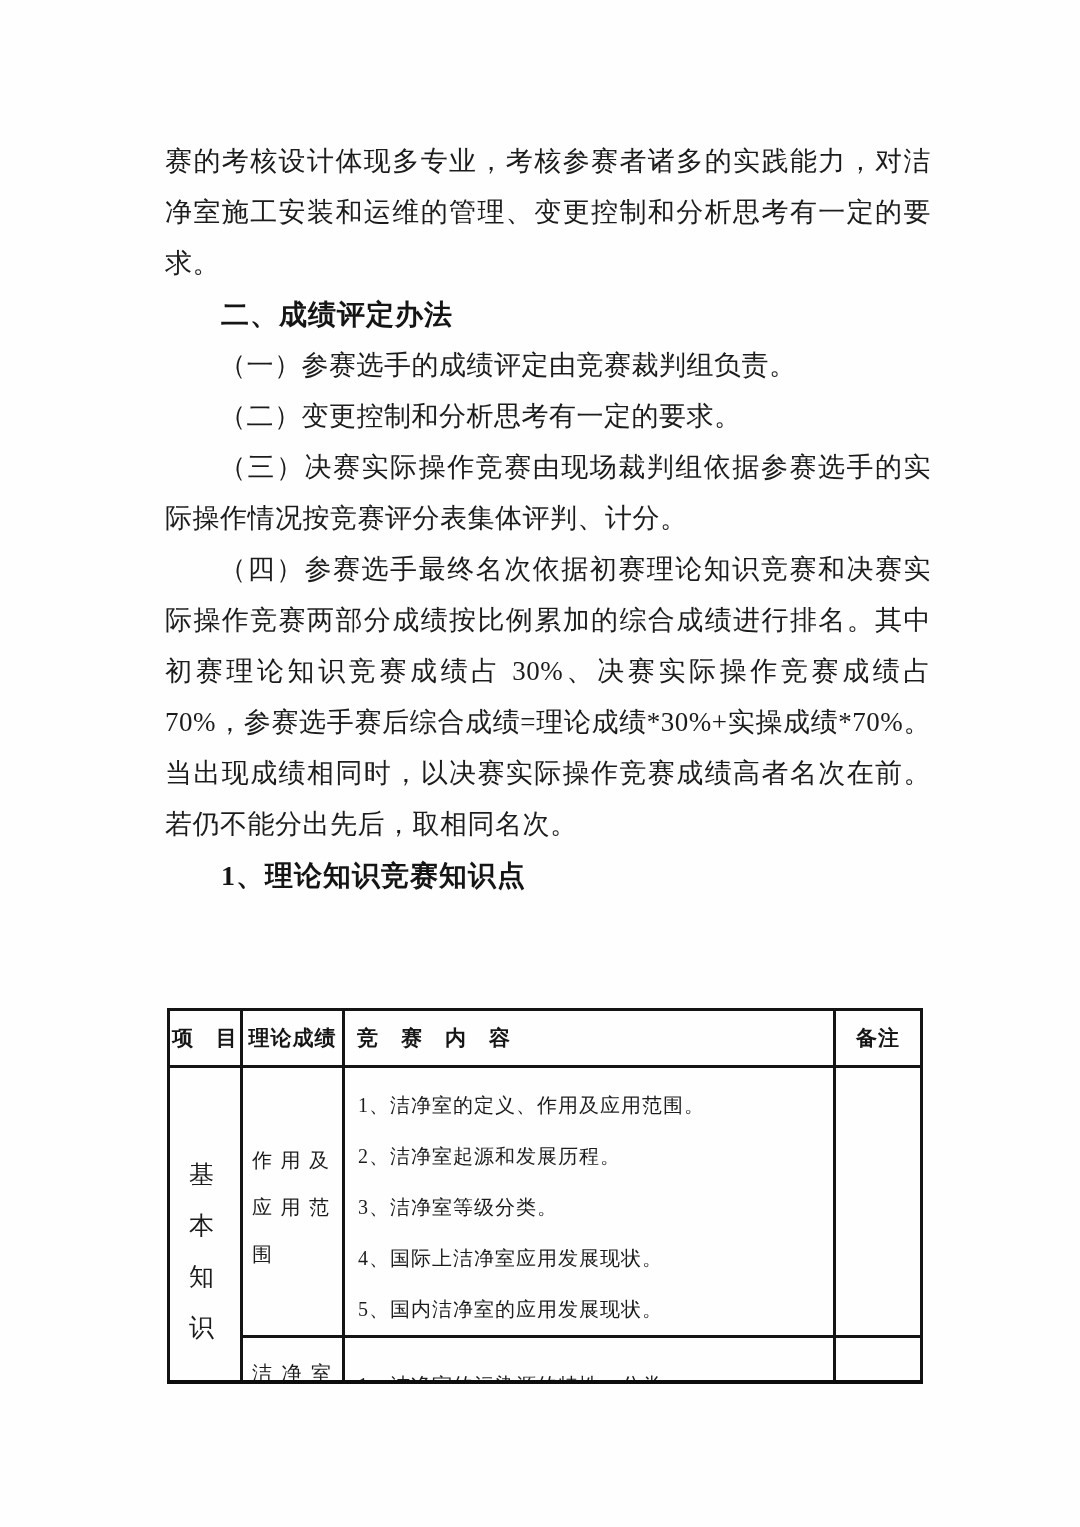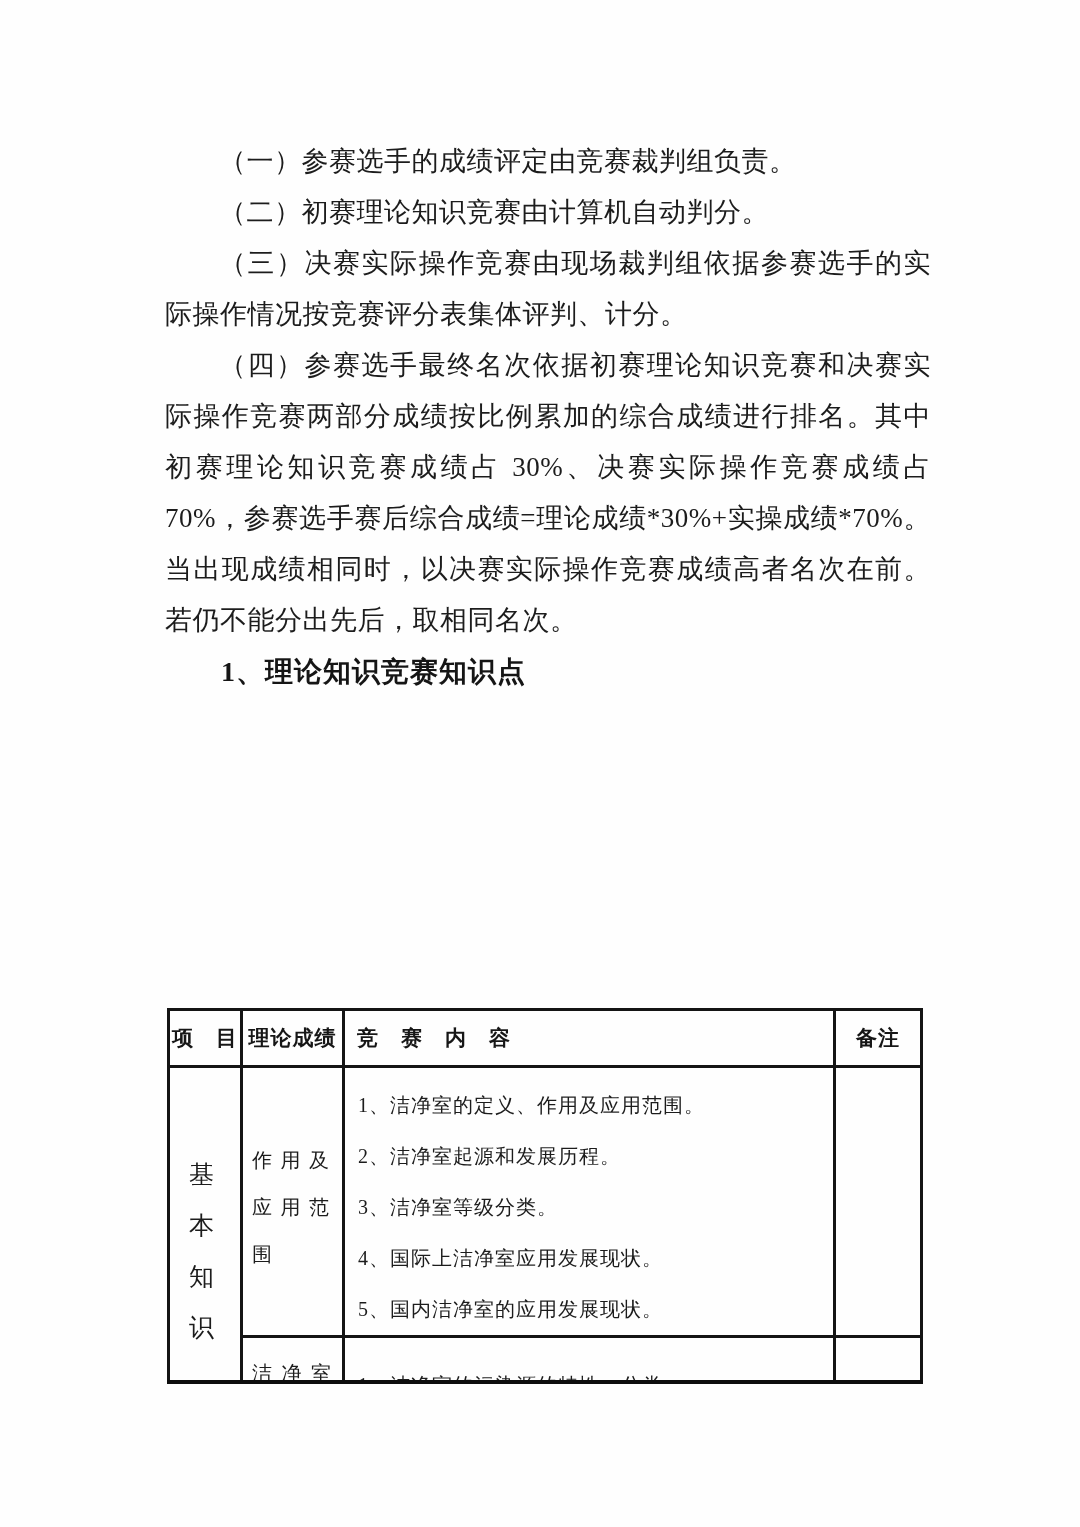--- a/index.html
+++ b/index.html
@@ -63,24 +63,26 @@
     text-align-last:justify; vertical-align:top; letter-spacing:2px;
   }
   td.c-content-cut { padding:22px 6px 0 13px; vertical-align:top; }
 </style>
 </head>
 <body>
 
 <div class="page">
 
   <div class="doc">
+    <p class="body-p">赛的考核设计体现多专业，考核参赛者诸多的实践能力，对洁净室施工安装和运维的管理、变更控制和分析思考有一定的要求。</p>
 
+    <div class="sec-heading">二、成绩评定办法</div>
 
     <p class="body-p indent">（一）参赛选手的成绩评定由竞赛裁判组负责。</p>
-    <p class="body-p indent">（二）初赛理论知识竞赛由计算机自动判分。</p>
+    <p class="body-p indent">（二）变更控制和分析思考有一定的要求。</p>
     <p class="body-p indent">（三）决赛实际操作竞赛由现场裁判组依据参赛选手的实际操作情况按竞赛评分表集体评判、计分。</p>
     <p class="body-p indent">（四）参赛选手最终名次依据初赛理论知识竞赛和决赛实际操作竞赛两部分成绩按比例累加的综合成绩进行排名。其中初赛理论知识竞赛成绩占 30%、决赛实际操作竞赛成绩占 70%，参赛选手赛后综合成绩=理论成绩*30%+实操成绩*70%。当出现成绩相同时，以决赛实际操作竞赛成绩高者名次在前。若仍不能分出先后，取相同名次。</p>
 
     <div class="sub-heading">1、理论知识竞赛知识点</div>
   </div>
 
   <div class="table-wrap">
     <table class="knowledge">
       <colgroup>
         <col style="width:73px">

